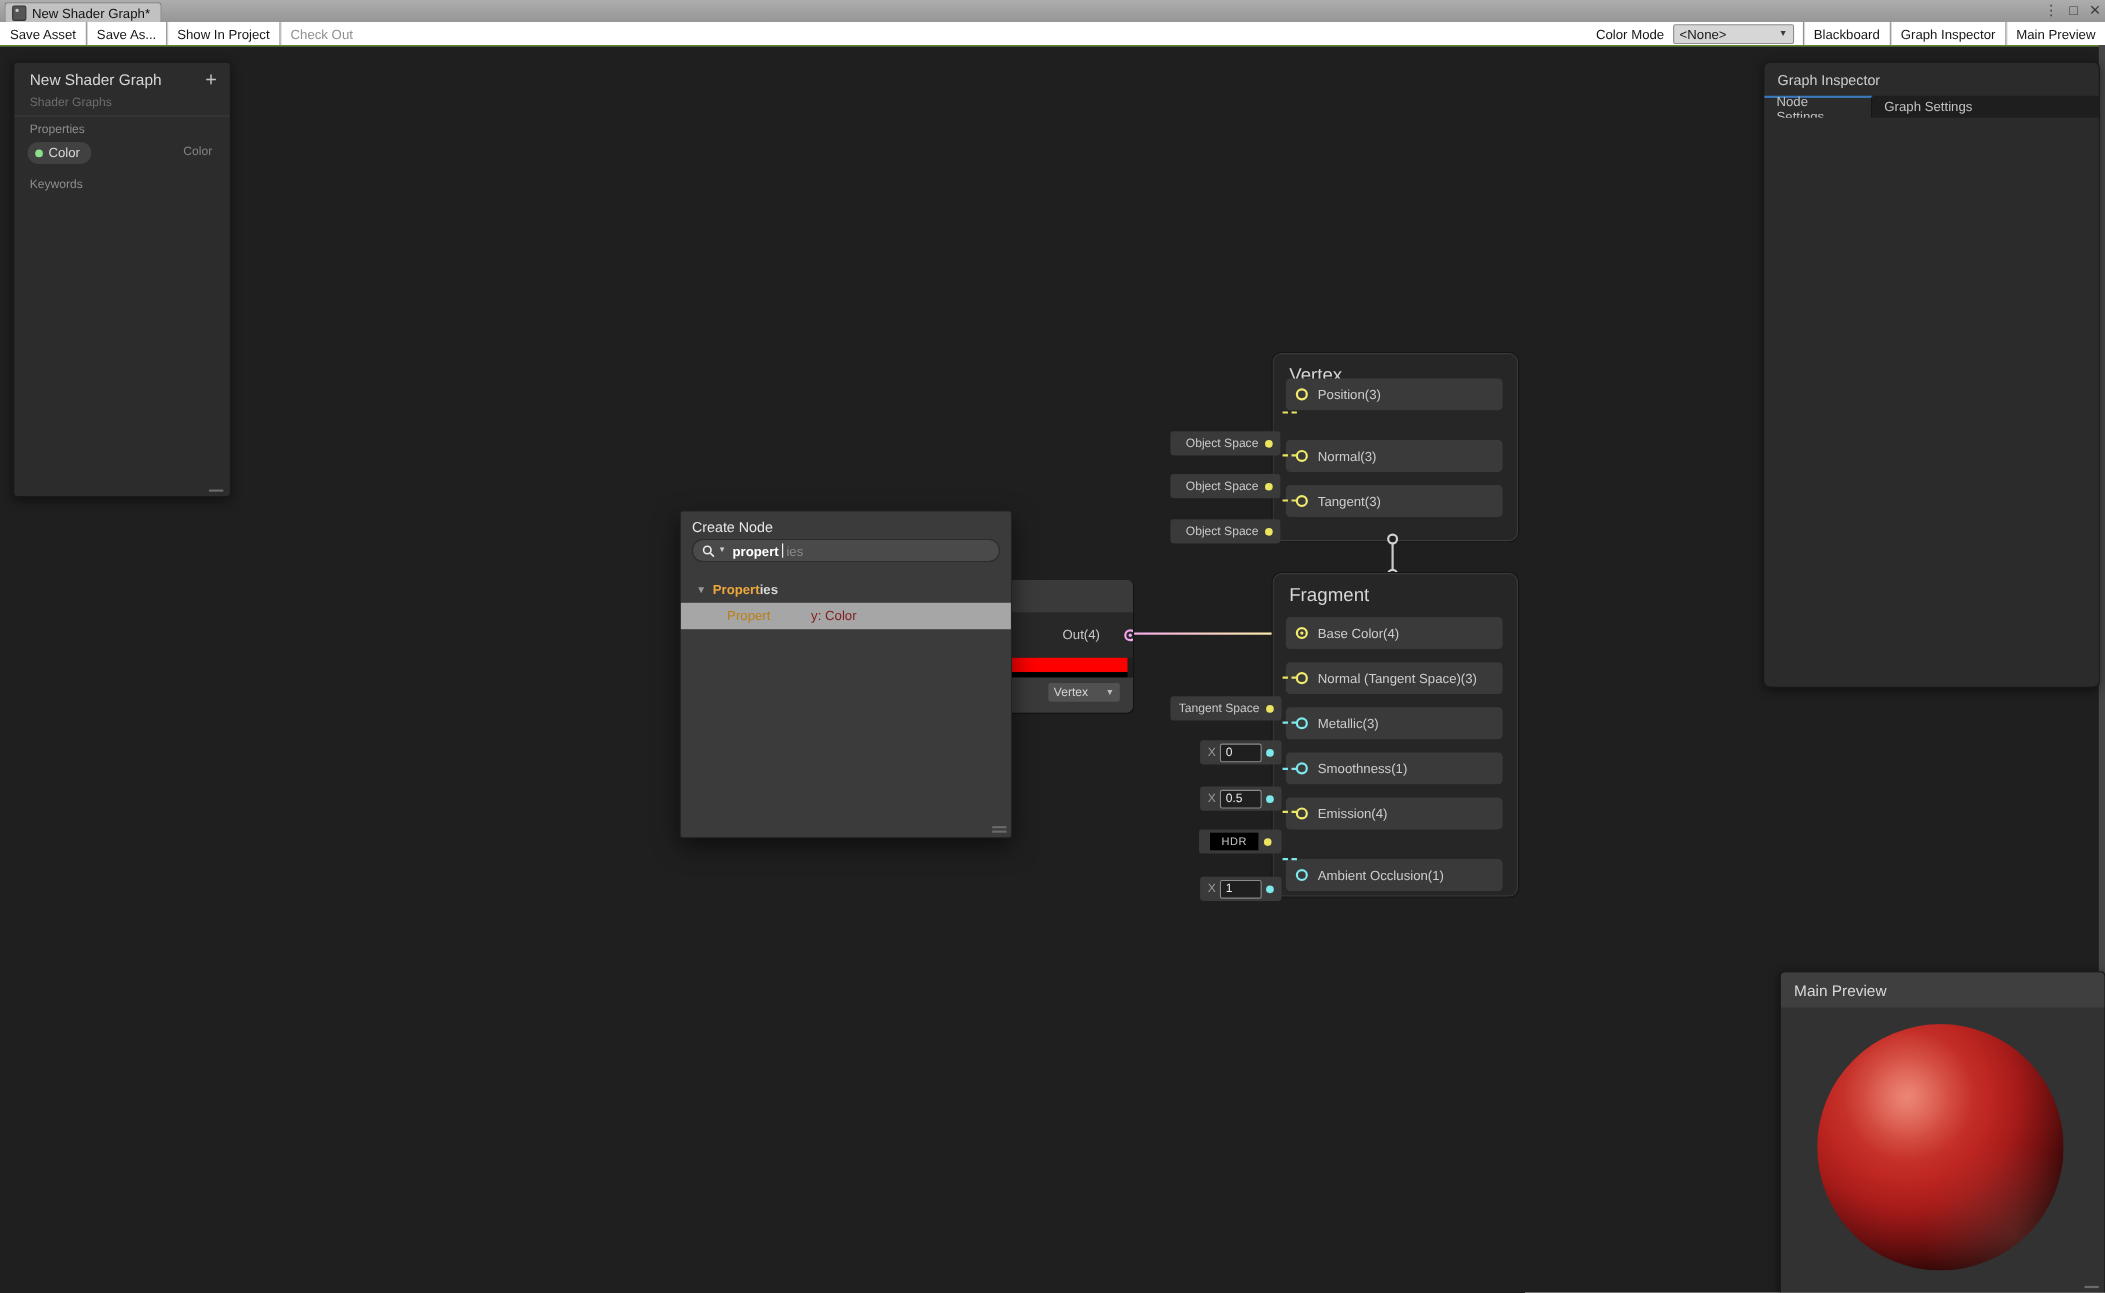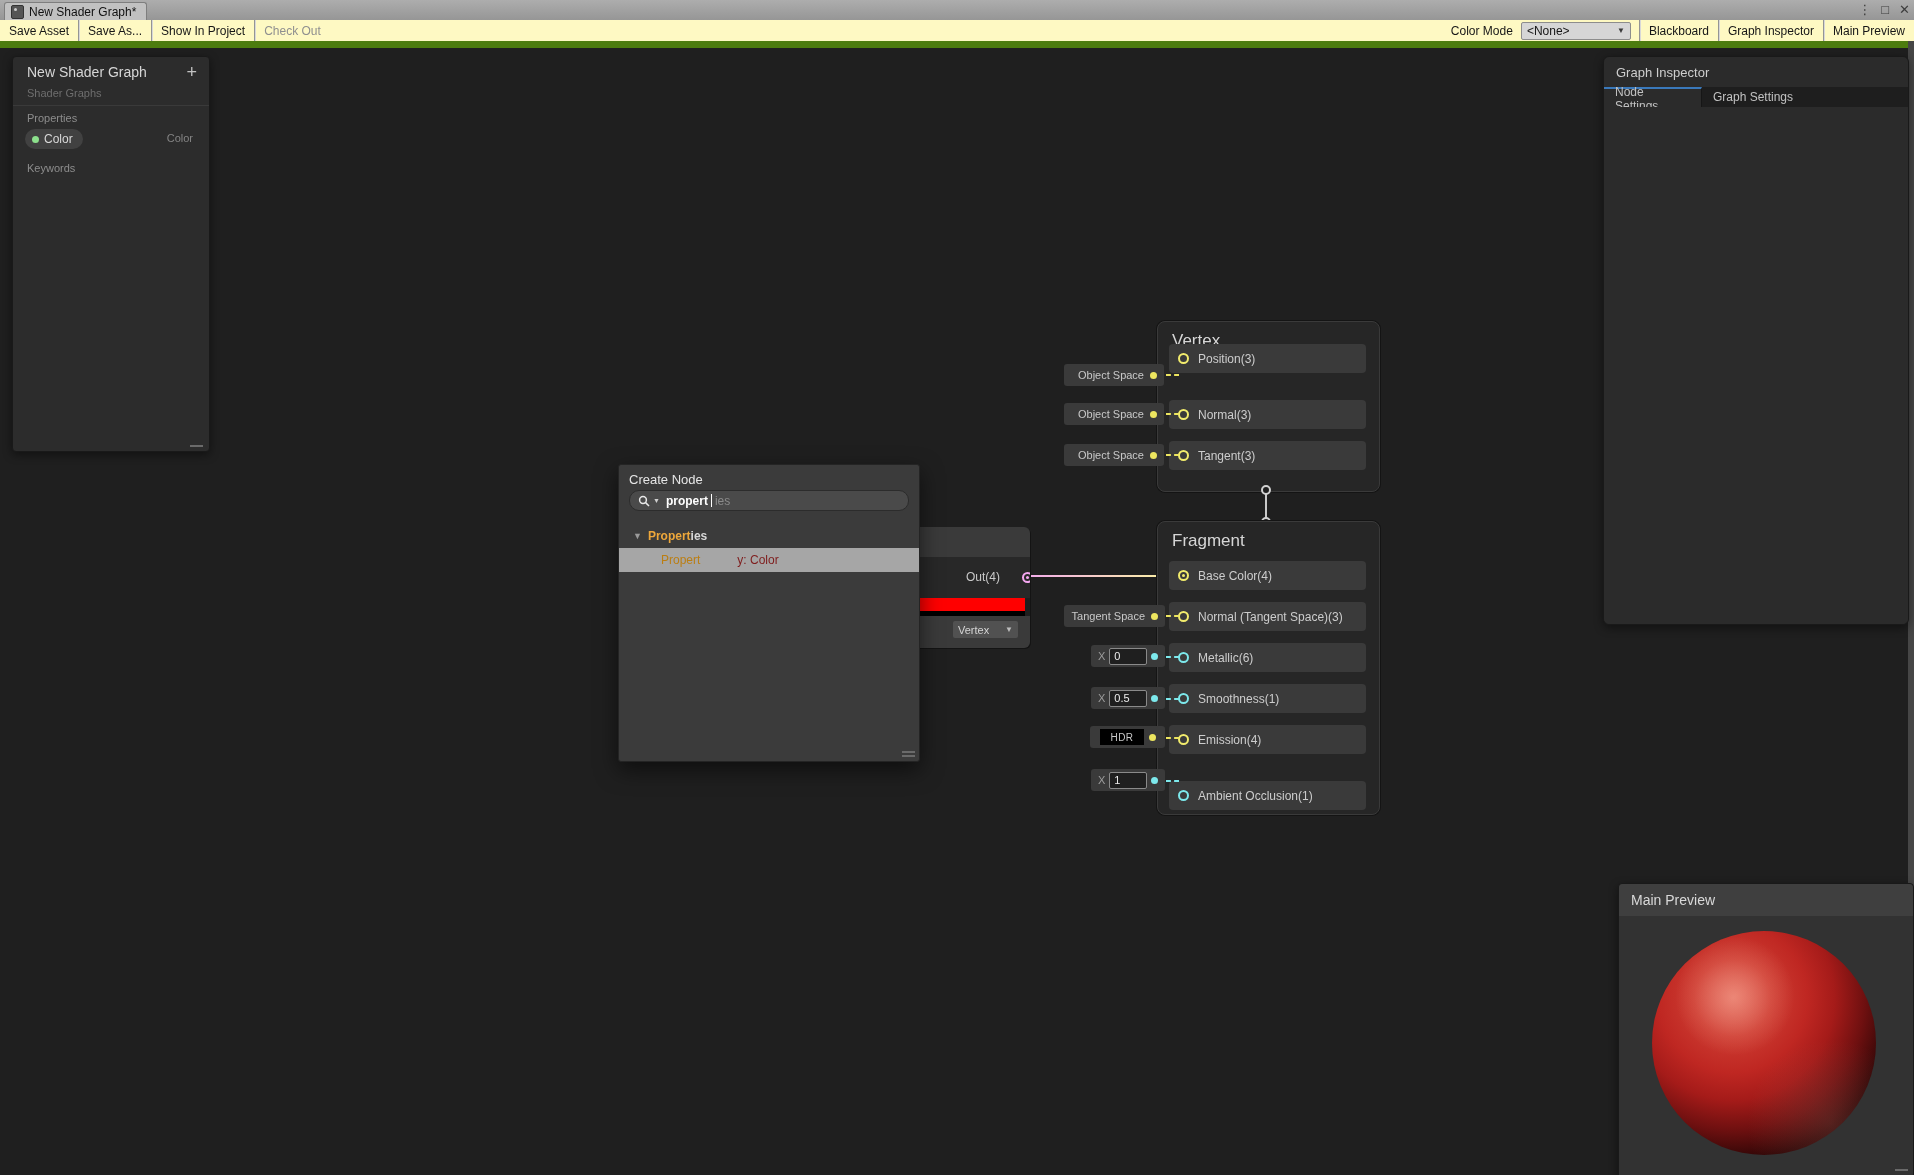--- a/index.html
+++ b/index.html
@@ -12,22 +12,22 @@
   .doc-tab{position:absolute;left:4px;top:2px;height:18px;background:#c1c1c1;
     border:1px solid #7e7e7e;border-bottom:none;border-radius:3px 3px 0 0;
     display:flex;align-items:center;gap:5px;padding:0 10px 0 6px;}
   .doc-tab .tab-label{font-size:12px;color:#111;white-space:nowrap;}
   .asset-icon{width:11px;height:12px;border:1.5px solid #333;border-radius:2px;position:relative;background:#555;}
   .asset-icon::before{content:'';position:absolute;left:2px;top:2px;width:3px;height:3px;background:#ccc;border-radius:50%;}
   .win-controls{position:absolute;right:4px;top:0;height:20px;display:flex;align-items:center;gap:10px;
     color:#3c3c3c;font-size:13px;}
   .win-controls span{line-height:20px;}
 
-  .toolbar{position:absolute;left:0;top:20px;width:1914px;height:21px;background:#fef9c3;
-    border-bottom:7px solid #4d7c0f;display:flex;align-items:stretch;font-size:12px;color:#161616;}
+  .toolbar{position:absolute;left:0;top:20px;width:1914px;height:21px;background:#ffffff;
+    border-bottom:1px solid #4d7c0f;display:flex;align-items:stretch;font-size:12px;color:#161616;}
   .tb-btn{display:flex;align-items:center;padding:0 9px;white-space:nowrap;}
   .tb-btn.disabled{color:#8f8f8f;}
   .tb-sep{width:1px;background:#949494;box-shadow:1px 0 0 #d8d8d8;}
   .tb-right{margin-left:auto;display:flex;align-items:stretch;}
   .tb-label{display:flex;align-items:center;padding:0 8px;}
   .tb-dropdown{align-self:center;width:98px;height:16px;background:#d6d6d6;border:1px solid #8d8d8d;
     border-radius:2px;display:flex;align-items:center;padding:0 5px;margin-right:8px;}
   .tb-dropdown .dd-value{flex:1;font-size:12px;color:#161616;}
   .dd-caret{font-size:8px;color:#3a3a3a;}
 
@@ -78,21 +78,21 @@
     display:flex;align-items:center;}
   .port{width:7px;height:7px;border-radius:50%;border:2px solid;margin-left:9px;flex:none;
     display:flex;align-items:center;justify-content:center;}
   .port.v3{border-color:#f2ec6d;} .port.v1{border-color:#7de9ec;} .port.v4{border-color:#f3a6ef;}
   .port.connected::after{content:'';width:3px;height:3px;border-radius:50%;}
   .port.v3.connected::after{background:#f2ec6d;} .port.v4.connected::after{background:#f3a6ef;}
   .slot-label{margin-left:9px;font-size:12px;color:#cdcdcd;white-space:nowrap;}
 
   .tagpill{position:absolute;height:22px;background:#3a3a3a;border-radius:3px;
     display:flex;align-items:center;justify-content:flex-end;gap:6px;padding:0 7px;
-    font-size:11px;color:#c9c9c9;box-sizing:border-box;}
+    font-size:11px;color:#c9c9c9;box-sizing:border-box;margin-top:28px;}
   .dot{width:7px;height:7px;border-radius:50%;flex:none;}
   .dot.v3{background:#ece55f;} .dot.v1{background:#7de9ec;}
   .dash{position:absolute;width:13px;height:0;border-top:2px dashed;}
   .dash.v3{border-color:#ece55f;} .dash.v1{border-color:#7de9ec;}
   .xlabel{color:#9c9c9c;font-size:11px;}
   .vfield{width:38px;height:15px;background:#1f1f1f;border:1px solid #8a8a8a;border-radius:2px;
     color:#ececec;font-size:11px;line-height:15px;padding-left:4px;}
   .hdrbox{width:44px;height:16px;background:#000;color:#c9c9c9;font-size:10px;
     display:flex;align-items:center;justify-content:center;letter-spacing:.5px;}
 
@@ -221,21 +221,21 @@
     <div class="slot" style="top:39px;">
       <span class="port v3 connected"></span>
       <span class="slot-label">Base Color(4)</span>
     </div>
     <div class="slot" style="top:80px;">
       <span class="port v3"></span>
       <span class="slot-label">Normal (Tangent Space)(3)</span>
     </div>
     <div class="slot" style="top:121px;">
       <span class="port v1"></span>
-      <span class="slot-label">Metallic(6)</span>
+      <span class="slot-label">Metallic(3)</span>
     </div>
     <div class="slot" style="top:162px;">
       <span class="port v1"></span>
       <span class="slot-label">Smoothness(1)</span>
     </div>
     <div class="slot" style="top:203px;">
       <span class="port v3"></span>
       <span class="slot-label">Emission(4)</span>
     </div>
     <div class="slot" style="top:259px;">

